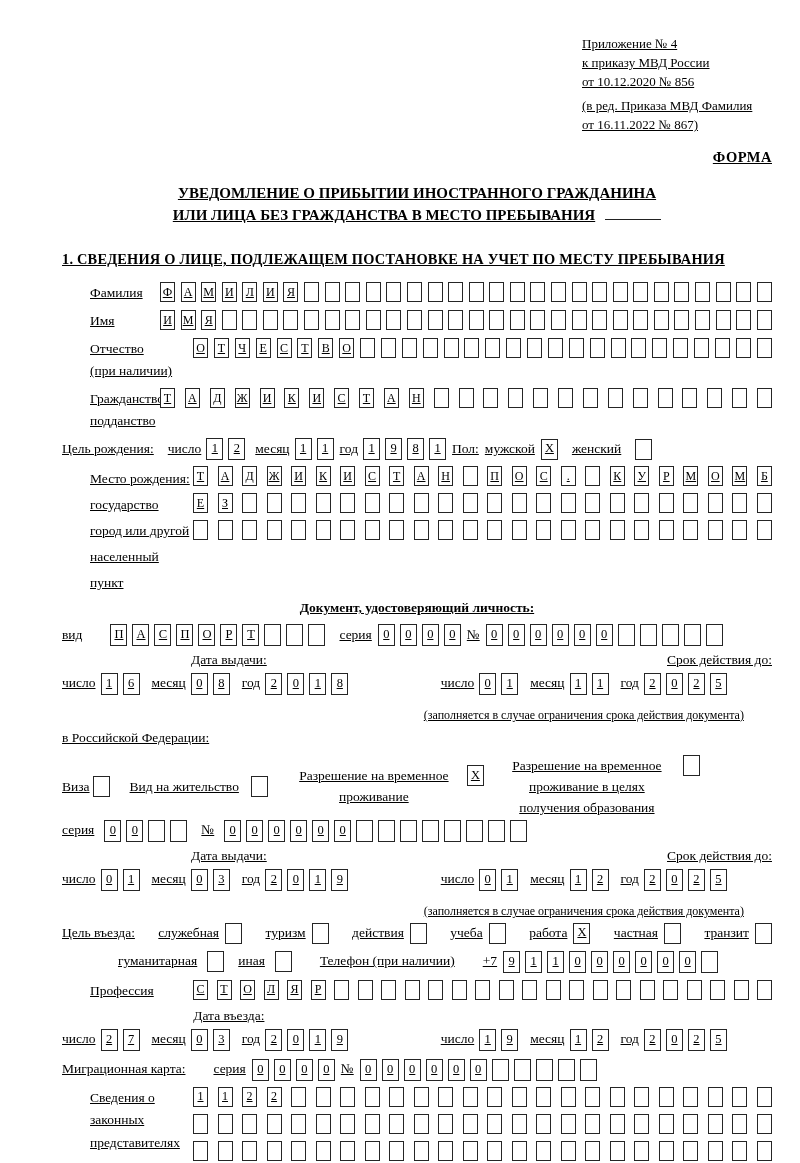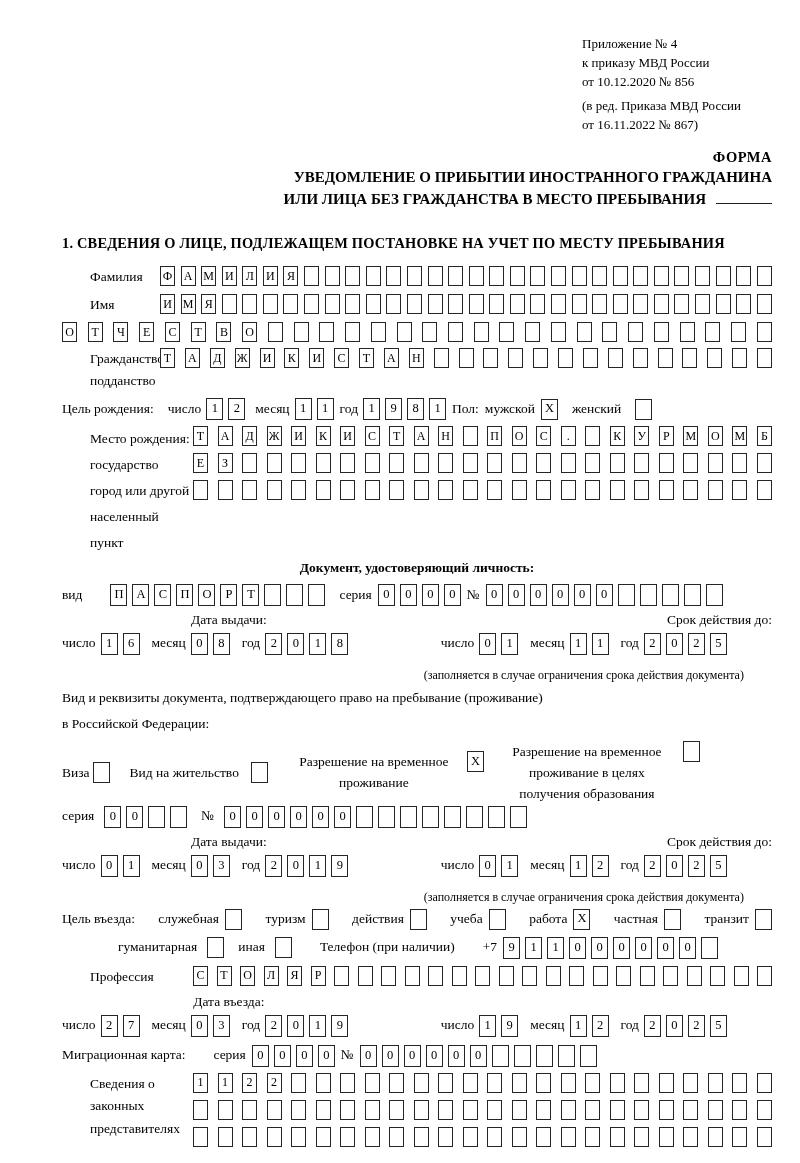--- a/index.html
+++ b/index.html
@@ -1,26 +1,26 @@
 <!DOCTYPE html>
 <html><head>
 <meta charset="utf-8">
 <style>
   html,body{margin:0;padding:0;background:#e9e9e9;}
   .page{
     position:relative;width:800px;height:1163px;margin:0 auto;background:#ffffff;
     box-sizing:border-box;padding:34px 28px 16px 62px;overflow:hidden;
-    font-family:"Liberation Serif","DejaVu Serif",serif;color:#000;font-size:13.5px;line-height:1.25;
+    font-family:"Liberation Serif","DejaVu Serif",serif;color:#000;font-size:13.5px;line-height:1.25;text-decoration:underline;
   }
   
   .top-right{width:190px;margin-left:auto;font-size:13px;}
   .top-right .hline{line-height:19px;}
   .top-right .rev1{margin-top:5px;}
   .forma{text-align:right;font-weight:bold;font-size:14.5px;margin-top:14px;letter-spacing:.5px;}
-  .title{text-align:right;font-weight:bold;font-size:15px;line-height:22px;}
+  .title{text-align:center;font-weight:bold;font-size:15px;margin-top:16px;line-height:22px;}
   .tunder{display:inline-block;width:56px;border-bottom:1.6px solid #222;margin-left:10px;vertical-align:baseline;height:14px;}
   .sec1{font-weight:bold;font-size:14.4px;margin-top:24px;margin-bottom:14px;letter-spacing:.2px;}
   
   .frow{display:flex;align-items:flex-start;margin-bottom:6px;}
   .flabel{flex-shrink:0;margin-left:28px;}
   .w70{width:70px;}
   .w103{width:103px;}
   .lline{line-height:22px;}
   .cells{display:flex;}
   .cells.grow{flex:1;justify-content:space-between;}
@@ -73,21 +73,21 @@
 </style>
 </head>
 <body>
 
 <div class="page">
 
   <div class="top-right">
     <div class="hline">Приложение № 4</div>
     <div class="hline">к приказу МВД России</div>
     <div class="hline">от 10.12.2020 № 856</div>
-    <div class="hline rev1">(в ред. Приказа МВД России</div>
+    <div class="hline rev1">(в ред. Приказа МВД Фамилия</div>
     <div class="hline">от 16.11.2022 № 867)</div>
   </div>
 
   <div class="forma">ФОРМА</div>
 
   <div class="title">
     <div>УВЕДОМЛЕНИЕ О ПРИБЫТИИ ИНОСТРАННОГО ГРАЖДАНИНА</div>
     <div>
       <span>ИЛИ ЛИЦА БЕЗ ГРАЖДАНСТВА В МЕСТО ПРЕБЫВАНИЯ</span><span class="tunder"></span>
     </div>
@@ -161,20 +161,24 @@
         <span class="cell"></span>
         <span class="cell"></span>
         <span class="cell"></span>
         <span class="cell"></span>
         <span class="cell"></span>
         <span class="cell"></span>
       </span>
   </div>
 
   <div class="frow">
+    <span class="flabel w103">
+      <span class="lline" style="display:block">Отчество</span>
+      <span class="lline" style="display:block">(при наличии)</span>
+    </span>
     <span class="cells grow">
         <span class="cell">О</span>
         <span class="cell">Т</span>
         <span class="cell">Ч</span>
         <span class="cell">Е</span>
         <span class="cell">С</span>
         <span class="cell">Т</span>
         <span class="cell">В</span>
         <span class="cell">О</span>
         <span class="cell"></span>
@@ -447,21 +451,20 @@
           <span class="cell dcell">2</span>
           <span class="cell dcell">5</span>
         </span>
     </div>
   </div>
   <div class="date-note">
     <div class="dn-left"></div>
     <div class="dn-right">(заполняется в случае ограничения срока действия документа)</div>
   </div>
 
-  <div class="intro">Вид и реквизиты документа, подтверждающего право на пребывание (проживание)</div>
   <div class="intro">в Российской Федерации:</div>
 
   <div class="res-opts">
     <div class="opt">
       <span class="opt-text">Виза</span>
       <span class="cell cb" style="margin-left:3px"></span>
     </div>
     <span class="sp20"></span>
     <div class="opt">
       <span class="opt-text">Вид на жительство</span>

